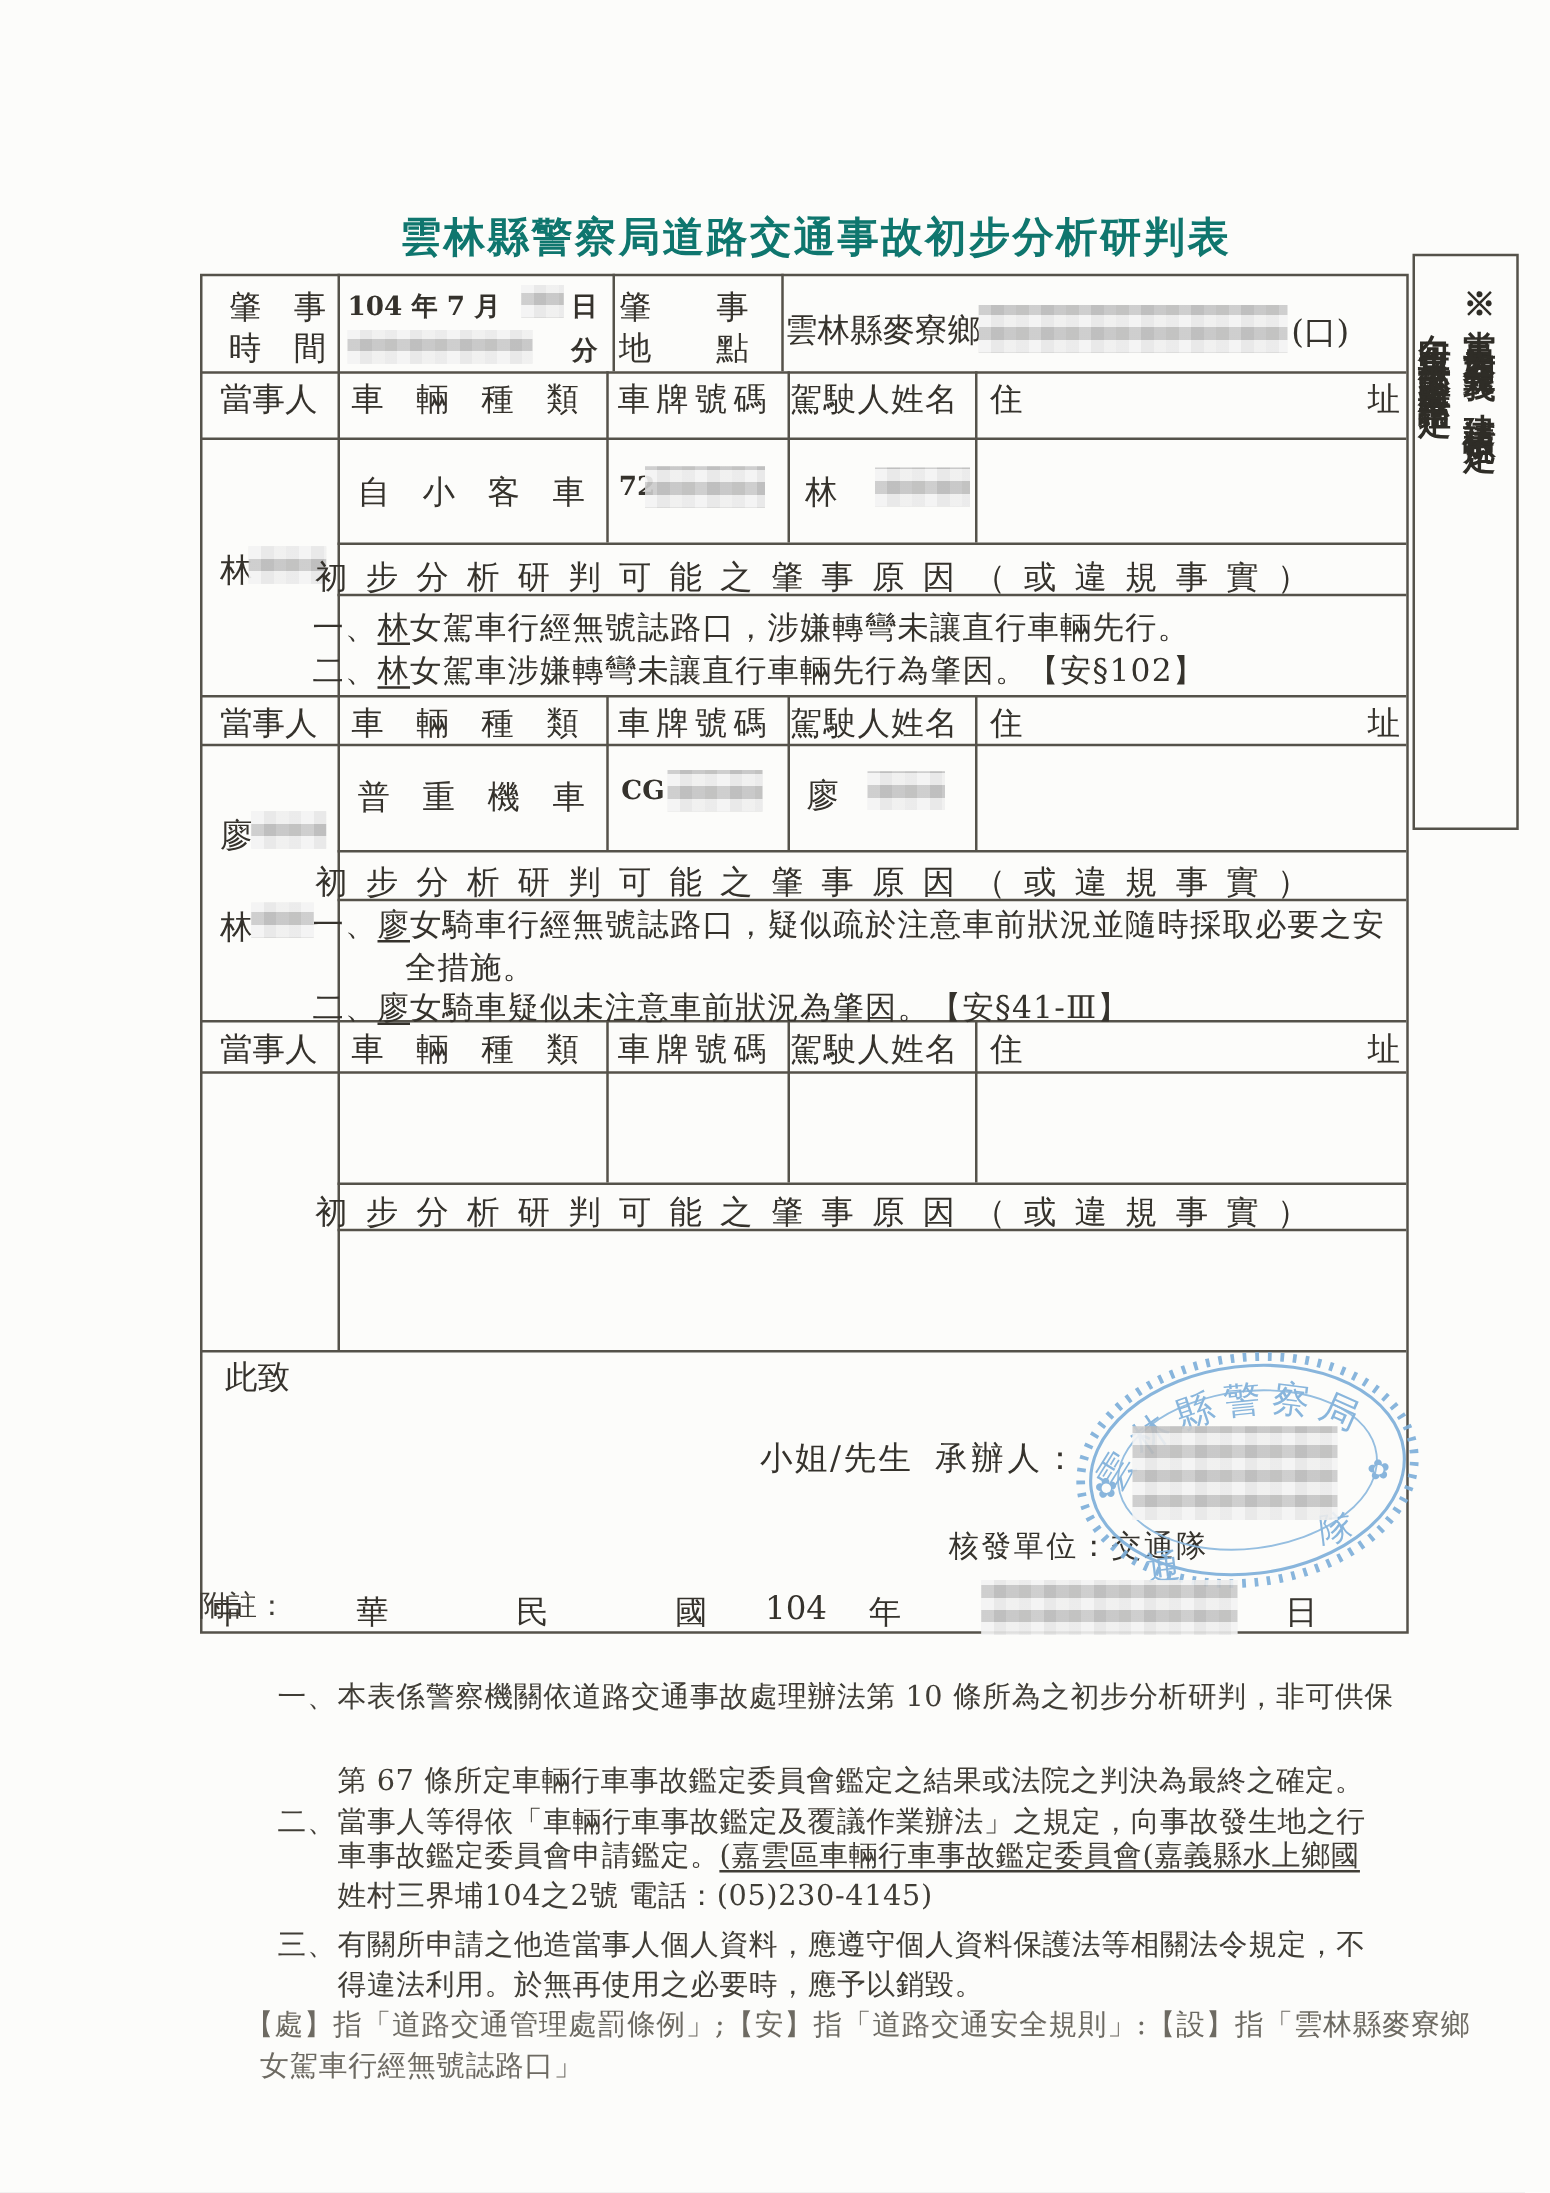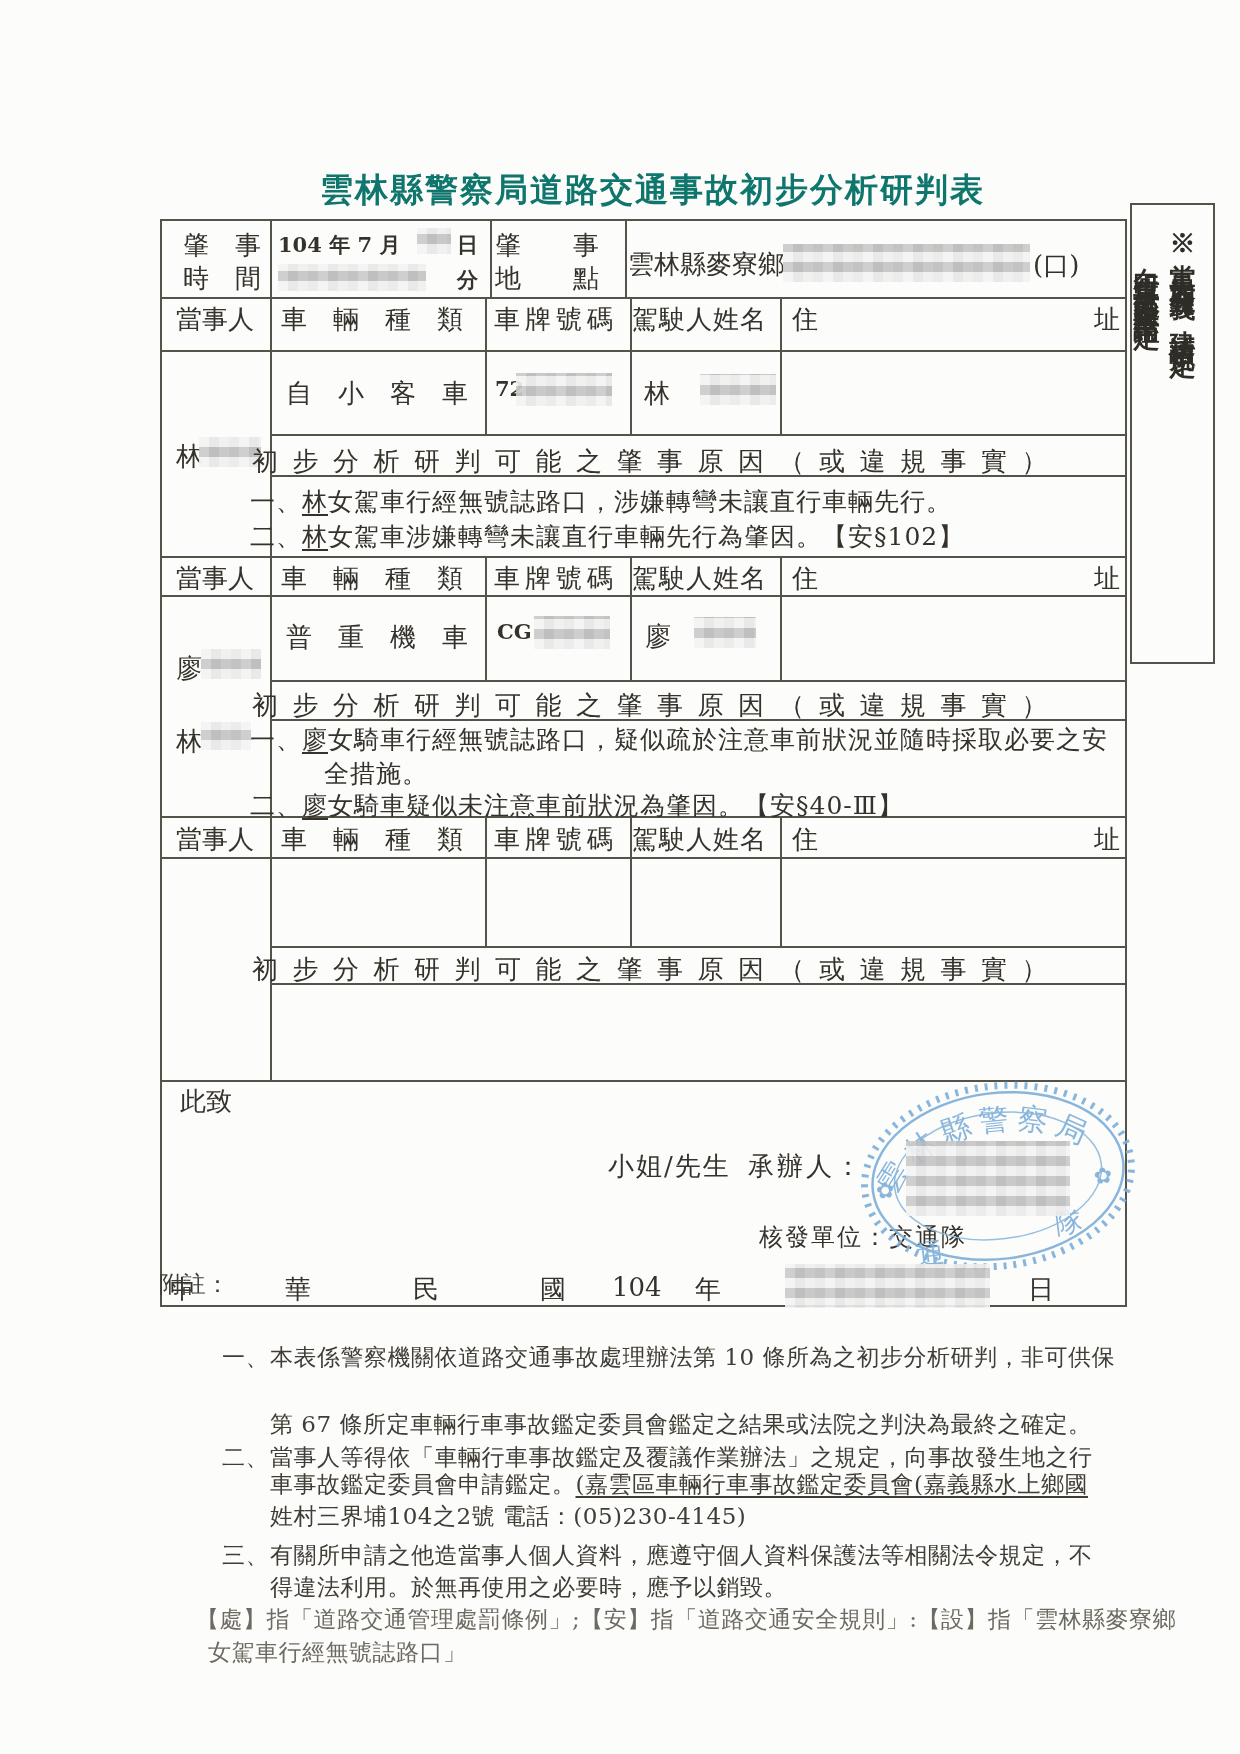--- a/index.html
+++ b/index.html
@@ -118,21 +118,21 @@
   <div class="abs t26" style="left:645px;top:619px;">廖</div>
   <div class="px" style="left:694px;top:617px;width:62px;height:31px;"></div>
   <div class="abs t26" style="left:252px;top:688px;letter-spacing:14.5px;">初步分析研判可能之肇事原因（或違規事實）</div>
   <div class="cause" style="left:250px;top:723px;">
     <span>一、</span><span class="u">廖</span><span>女騎車行經無號誌路口，疑似疏於注意車前狀況並隨時採取必要之安</span>
   </div>
   <div class="cause" style="left:280px;top:757px;margin-left:44px;">
     <span>全措施。</span>
   </div>
   <div class="cause" style="left:250px;top:789px;">
-    <span>二、</span><span class="u">廖</span><span>女騎車疑似未注意車前狀況為肇因。【安§40-Ⅲ】</span>
+    <span>二、</span><span class="u">廖</span><span>女騎車疑似未注意車前狀況為肇因。【安§41-Ⅲ】</span>
   </div>
 
   <div class="abs t26" style="left:252px;top:952px;letter-spacing:14.5px;">初步分析研判可能之肇事原因（或違規事實）</div>
 
   <div class="abs t26" style="left:180px;top:1084px;">此致</div>
   <div class="abs t26" style="left:608px;top:1149px;letter-spacing:2px;text-align:right;">小姐/先生</div>
   <div class="abs t26" style="left:748px;top:1149px;letter-spacing:3px;">承辦人：</div>
   <div class="abs t24" style="left:759px;top:1221px;letter-spacing:2px;">核發單位：交通隊</div>
 
   <svg width="290" height="200" viewBox="0 0 290 200" style="position:absolute;left:853px;top:1076px;opacity:.92;">

